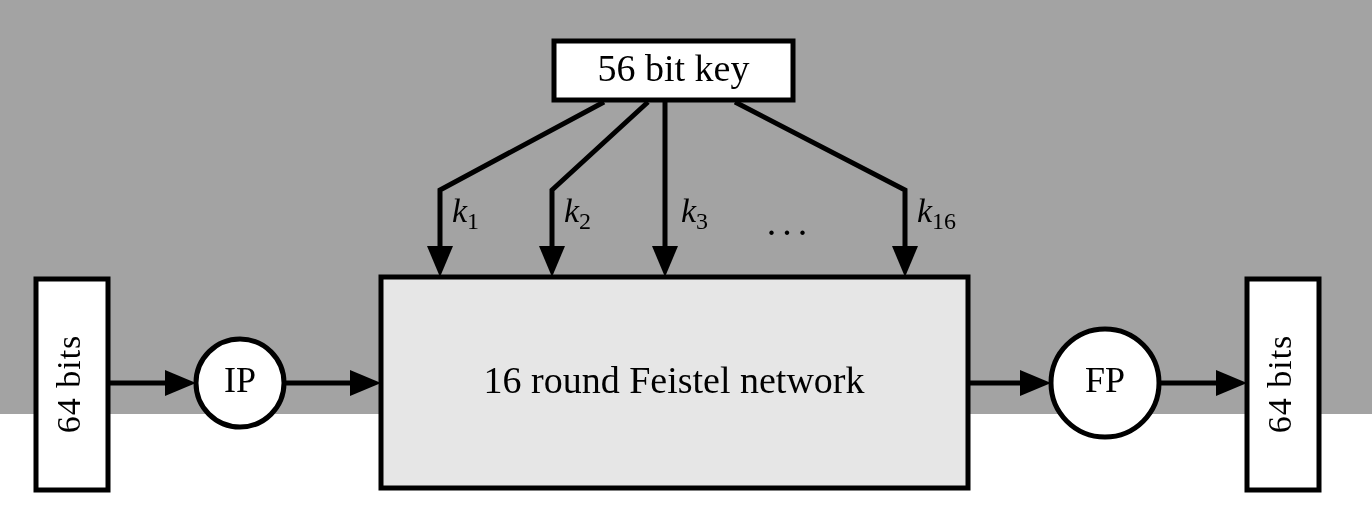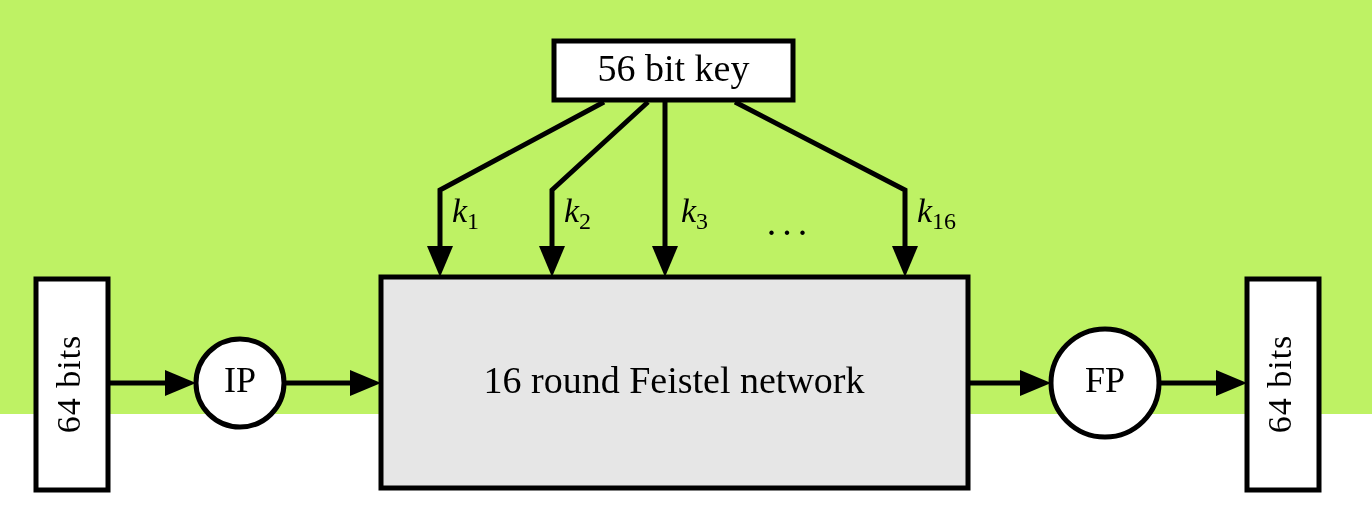--- a/index.html
+++ b/index.html
@@ -11,21 +11,21 @@
   body {
     width: 1372px;
     height: 522px;
     overflow: hidden;
     font-family: "Liberation Serif", "DejaVu Serif", serif;
   }
   #diagram-root {
     position: relative;
     width: 1372px;
     height: 414px;
-    background: #bef264;
+    background: #a3a3a3;
   }
   svg#des-svg {
     display: block;
     width: 1372px;
     height: 522px;
   }
   .node-box {
     fill: #ffffff;
     stroke: #000000;
     stroke-width: 5;

